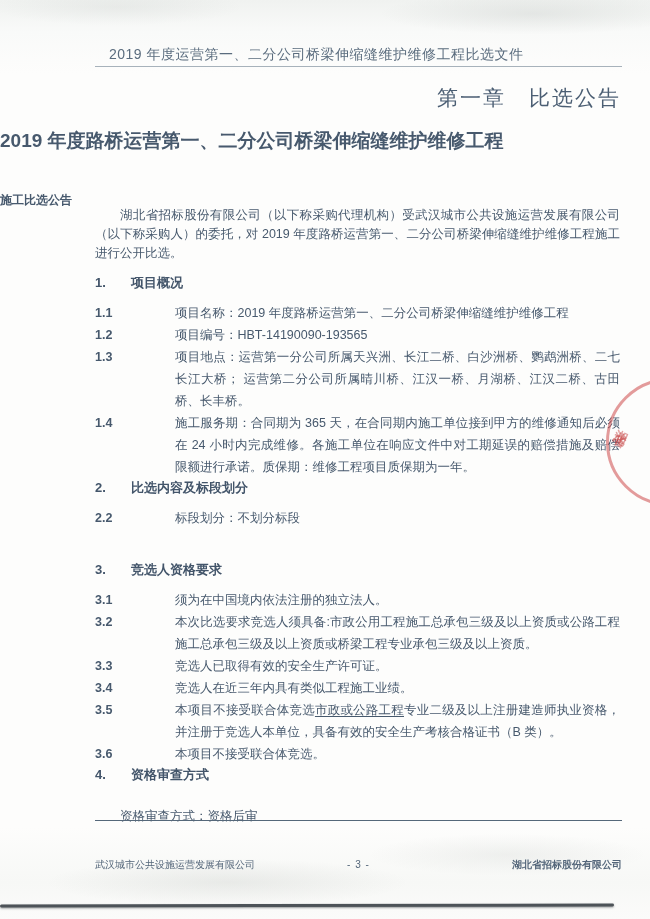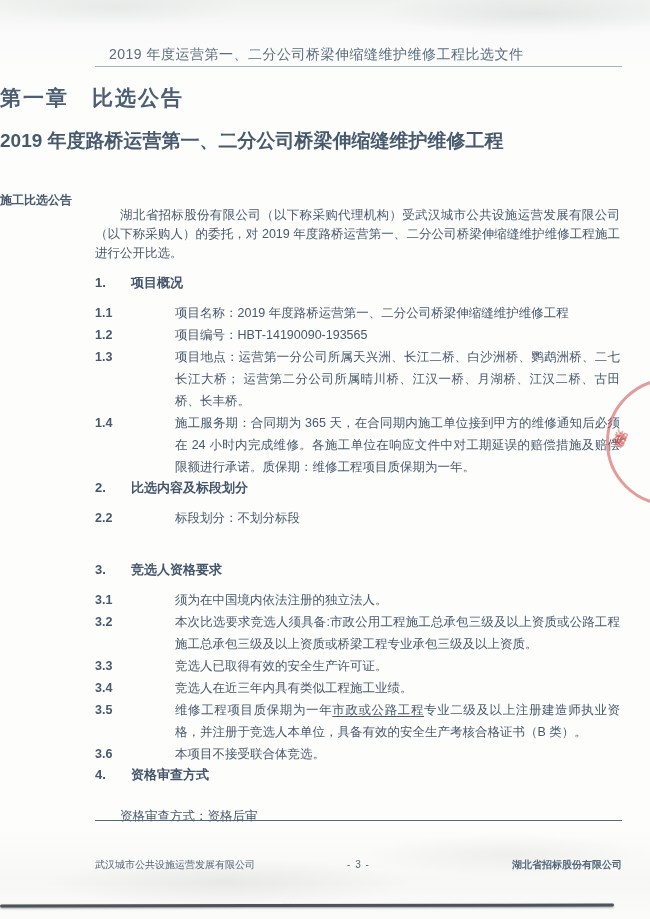--- a/index.html
+++ b/index.html
@@ -15,21 +15,21 @@
       radial-gradient(ellipse 180px 26px at 18% 0.8%, rgba(110,120,115,0.08), transparent 70%),
       radial-gradient(ellipse 260px 34px at 35% 96%, rgba(100,108,102,0.10), transparent 70%),
       radial-gradient(ellipse 200px 30px at 78% 93%, rgba(100,108,102,0.08), transparent 70%),
       linear-gradient(180deg,#f0f2f0 0%,#f9faf9 3.5%,#fdfdfc 8%,#fdfdfc 90%,#f7f8f6 96%,#fbfbfa 100%);
   }
   .abs{position:absolute;}
   
   .hdr-text{top:46px;left:97px;right:30px;font-size:14px;letter-spacing:0.5px;color:#5a6c7e;margin-left:12px;}
   .hdr-rule{top:66px;left:95px;right:28px;height:0;border-top:1px solid #a7b2bb;}
   
-  .doc-title{top:84px;left:0;right:29px;text-align:left;font-size:21px;font-weight:bold;color:#4b5e73;letter-spacing:2px;}
+  .doc-title{top:84px;left:0;right:29px;text-align:right;font-size:21px;font-weight:normal;color:#4b5e73;letter-spacing:2px;}
   .sub1{top:128px;left:0;right:0;font-size:19px;font-weight:bold;}
   .sub2{top:160px;left:0;right:14px;text-align:left;font-size:12px;font-weight:bold;margin-top:32px;}
   
   .intro{top:193px;left:95px;right:30px;font-size:12.5px;line-height:19px;text-indent:2em;text-align:justify;}
   
   .sec{left:95px;right:30px;}
   .sec-1{top:274px;} .sec-2{top:479px;} .sec-3{top:561px;} .sec-4{top:766px;}
   .sec-head{display:flex;font-size:13px;font-weight:bold;color:#43556a;line-height:18px;margin-bottom:10px;}
   .sec-head .num{width:36px;flex:none;}
   .doc-item{display:flex;font-size:12.5px;line-height:22px;gap:44px;}
@@ -116,21 +116,21 @@
     <div class="doc-item">
       <span class="num">3.3</span>
       <span class="txt">竞选人已取得有效的安全生产许可证。</span>
     </div>
     <div class="doc-item">
       <span class="num">3.4</span>
       <span class="txt">竞选人在近三年内具有类似工程施工业绩。</span>
     </div>
     <div class="doc-item">
       <span class="num">3.5</span>
-      <span class="txt"><span>维修工程项目质保期为一年</span><span class="u">市政或公路工程</span><span>专业二级及以上注册建造师执业资格，并注册于竞选人本单位，具备有效的安全生产考核合格证书（B 类）。</span></span>
+      <span class="txt"><span>本项目不接受联合体竞选</span><span class="u">市政或公路工程</span><span>专业二级及以上注册建造师执业资格，并注册于竞选人本单位，具备有效的安全生产考核合格证书（B 类）。</span></span>
     </div>
     <div class="doc-item">
       <span class="num">3.6</span>
       <span class="txt">本项目不接受联合体竞选。</span>
     </div>
   </div>
 
   <div class="abs sec sec-4">
     <div class="sec-head">
       <span class="num">4.</span>

